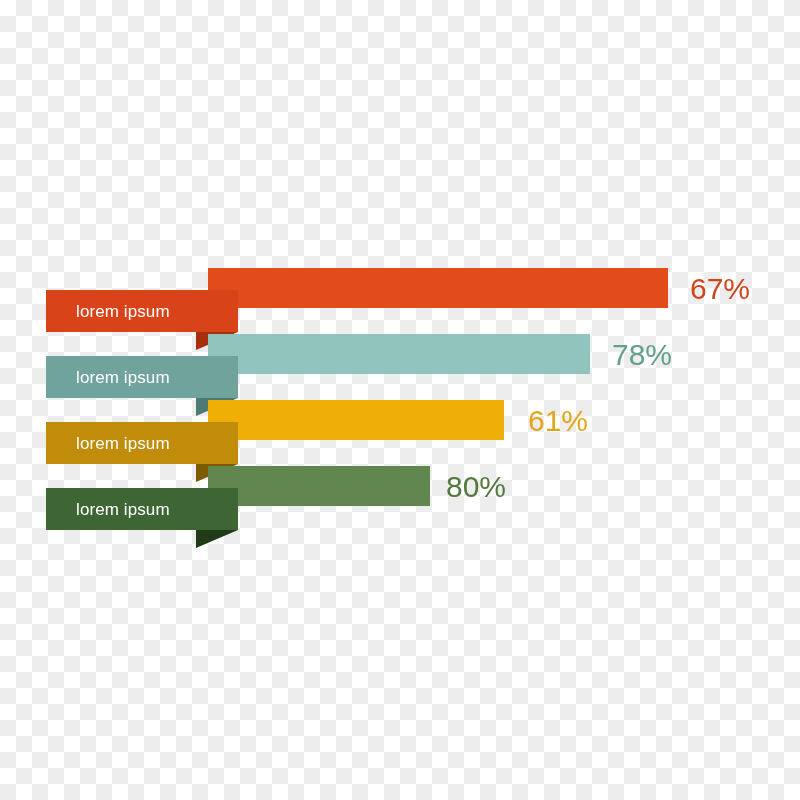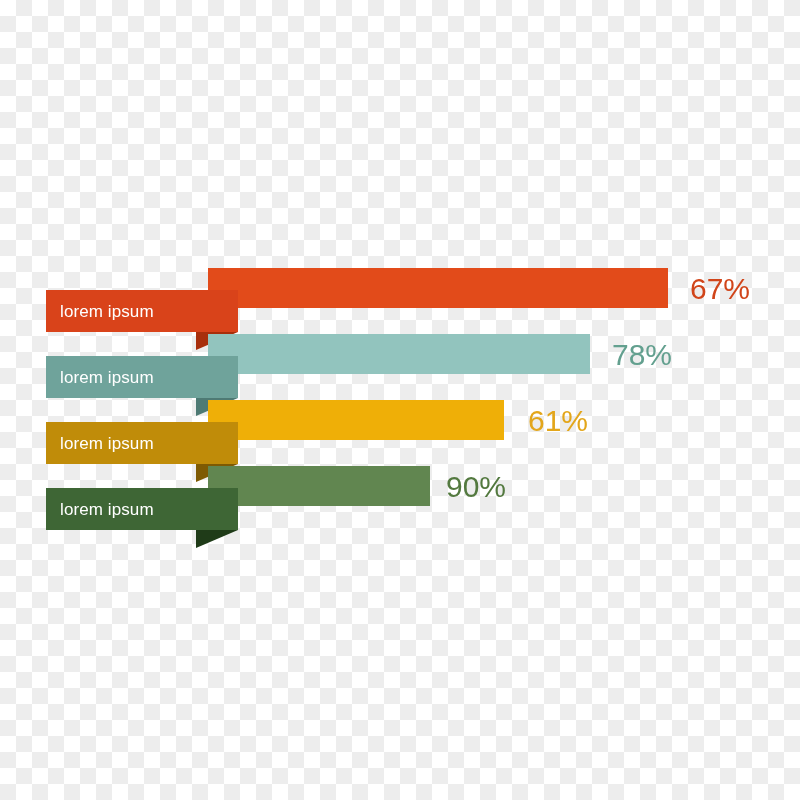--- a/index.html
+++ b/index.html
@@ -54,21 +54,21 @@
     left: 46px;
     height: 42px;
     display: flex;
     align-items: center;
   }
 
   .ribbon-text {
     color: #ffffff;
     font-size: 17px;
     line-height: 1;
-    padding-left: 14px;
+    padding-left: 30px;
     letter-spacing: 0.1px;
     white-space: nowrap;
   }
 
   
   .fold {
     position: absolute;
     top: 64px;
     width: 0;
     height: 0;
@@ -109,16 +109,16 @@
         </div>
         <div class="fold" style="left: 196px; border-top: 18px solid rgb(126, 90, 3); border-right: 42px solid transparent;"></div>
         <div class="pct" style="left: 528px; top: 6px; color: rgb(227, 166, 27);">61%</div>
       </div>
       <div class="row" style="top: 466px; height: 70px;">
         <div class="value-bar" style="left: 208px; width: 222px; background: rgb(97, 134, 80);"></div>
         <div class="label-ribbon" style="width: 192px; background: rgb(62, 102, 53);">
           <span class="ribbon-text">lorem ipsum</span>
         </div>
         <div class="fold" style="left: 196px; border-top: 18px solid rgb(31, 59, 24); border-right: 42px solid transparent;"></div>
-        <div class="pct" style="left: 446px; top: 6px; color: rgb(83, 121, 63);">90%</div>
+        <div class="pct" style="left: 446px; top: 6px; color: rgb(83, 121, 63);">80%</div>
       </div>
     </div>
 </div>
 
 </body></html>

